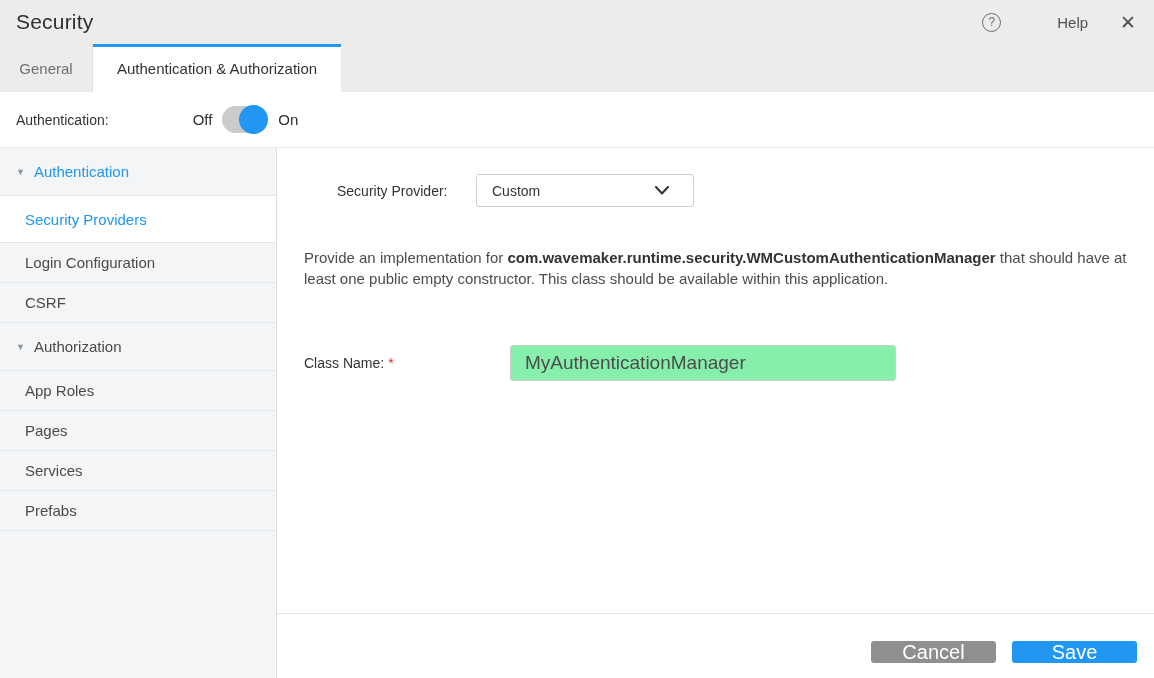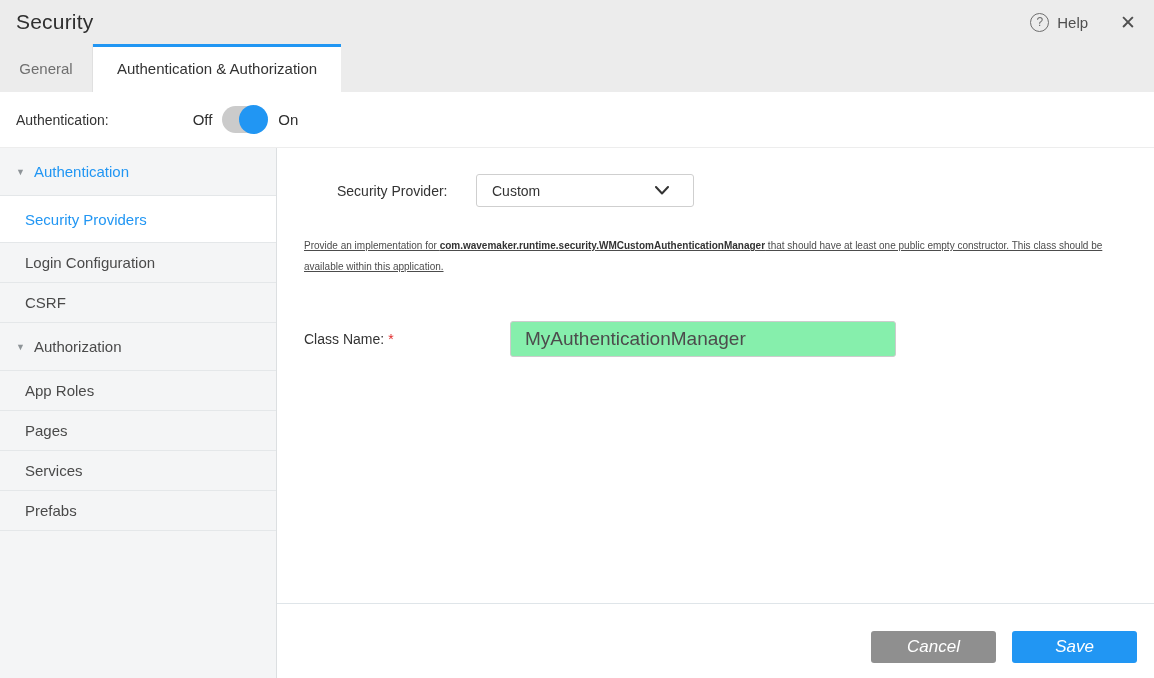--- a/index.html
+++ b/index.html
@@ -9,21 +9,21 @@
 
   
   .header { height:44px; background:#ececec; display:flex; align-items:center;
             padding:0 18px 0 16px; flex:0 0 auto;text-align:right; }
   .header-title { font-size:21px; color:#2f2f2f; font-weight:500; letter-spacing:.2px; }
   .header-right { margin-left:auto; display:flex; align-items:center; gap:10px; }
   .help-btn { display:flex; align-items:center; gap:8px; cursor:pointer; margin-right:22px; }
   .help-icon { width:19px; height:19px; border:1.5px solid #6e6e6e; border-radius:50%;
                color:#6e6e6e; font-size:12px; display:flex; align-items:center;
                justify-content:center; font-weight:500; }
-  .help-label { font-size:15px; color:#4f4f4f; }
+  .help-label { font-size:15px; color:#4f4f4f;margin-left:48px; }
   .close-btn { font-size:19px; color:#4f4f4f; cursor:pointer; line-height:1; }
 
   
   .tabbar { height:48px; background:#ececec; display:flex; align-items:stretch; flex:0 0 auto; }
   .tab { display:flex; align-items:center; justify-content:center; font-size:15px;
          color:#6f6f6f; cursor:pointer; padding:0 24px; position:relative; }
   .tab.general { width:93px; border-right:1px solid #e0e0e0; }
   .tab.active { background:#fff; color:#333; border-right:none; }
   .tab.active::before { content:""; position:absolute; top:0; left:0; right:0; height:3px;
                         background:#2196f3; }
@@ -57,36 +57,36 @@
 
   .field-row { display:flex; align-items:center; }
   .field-label { font-size:14px; color:#333; }
   .provider-row .field-label { width:139px; flex:0 0 auto;margin-left:33px; }
   .select { width:218px; height:33px; border:1px solid #cfcfcf; border-radius:3px;
             background:#fff; display:flex; align-items:center; padding:0 24px 0 15px;
             cursor:pointer; }
   .select-value { font-size:14px; color:#333; flex:1; }
   .caret svg { display:block; }
 
-  .desc { margin-top:28px; font-size:10px; color:#4c4c4c; line-height:21px;
-          max-width:840px;text-decoration:underline; }
+  .desc { margin-top:40px; font-size:15px; color:#4c4c4c; line-height:21px;
+          max-width:840px; }
   .desc b { color:#333; font-weight:700; }
 
-  .class-row { margin-top:44px; }
+  .class-row { margin-top:56px; }
   .class-row .field-label-wrap { width:206px; flex:0 0 auto; font-size:14px; color:#333; }
   .req { color:#e02b2b; margin-left:4px; }
   .text-input { width:386px; height:36px; border:1px solid #ccc; border-radius:3px;
                 padding:0 14px; font-size:19px; color:#4c4c4c;
                 font-family:"Liberation Sans", sans-serif; outline:none; background:#86efac; }
 
   .footer-divider { height:1px; background:#dfe5e9; flex:0 0 auto; margin-bottom:27px; }
   .footer { flex:0 0 auto; display:flex; justify-content:flex-end; gap:16px;
             padding:0 17px 15px 0; }
-  .btn { width:125px; height:32px; border:none; border-radius:3px; color:#fff;
-         font-size:17px; cursor:pointer; font-family:"Liberation Sans", sans-serif;font-style:italic; }
+  .btn { width:125px; height:22px; border:none; border-radius:3px; color:#fff;
+         font-size:20px; cursor:pointer; font-family:"Liberation Sans", sans-serif; }
   .btn.cancel { background:#8f8f8f; }
   .btn.save { background:#2196f3; }
 </style>
 </head>
 <body>
 
 <div class="app">
 
   <div class="header">
     <div class="header-title">Security</div>

